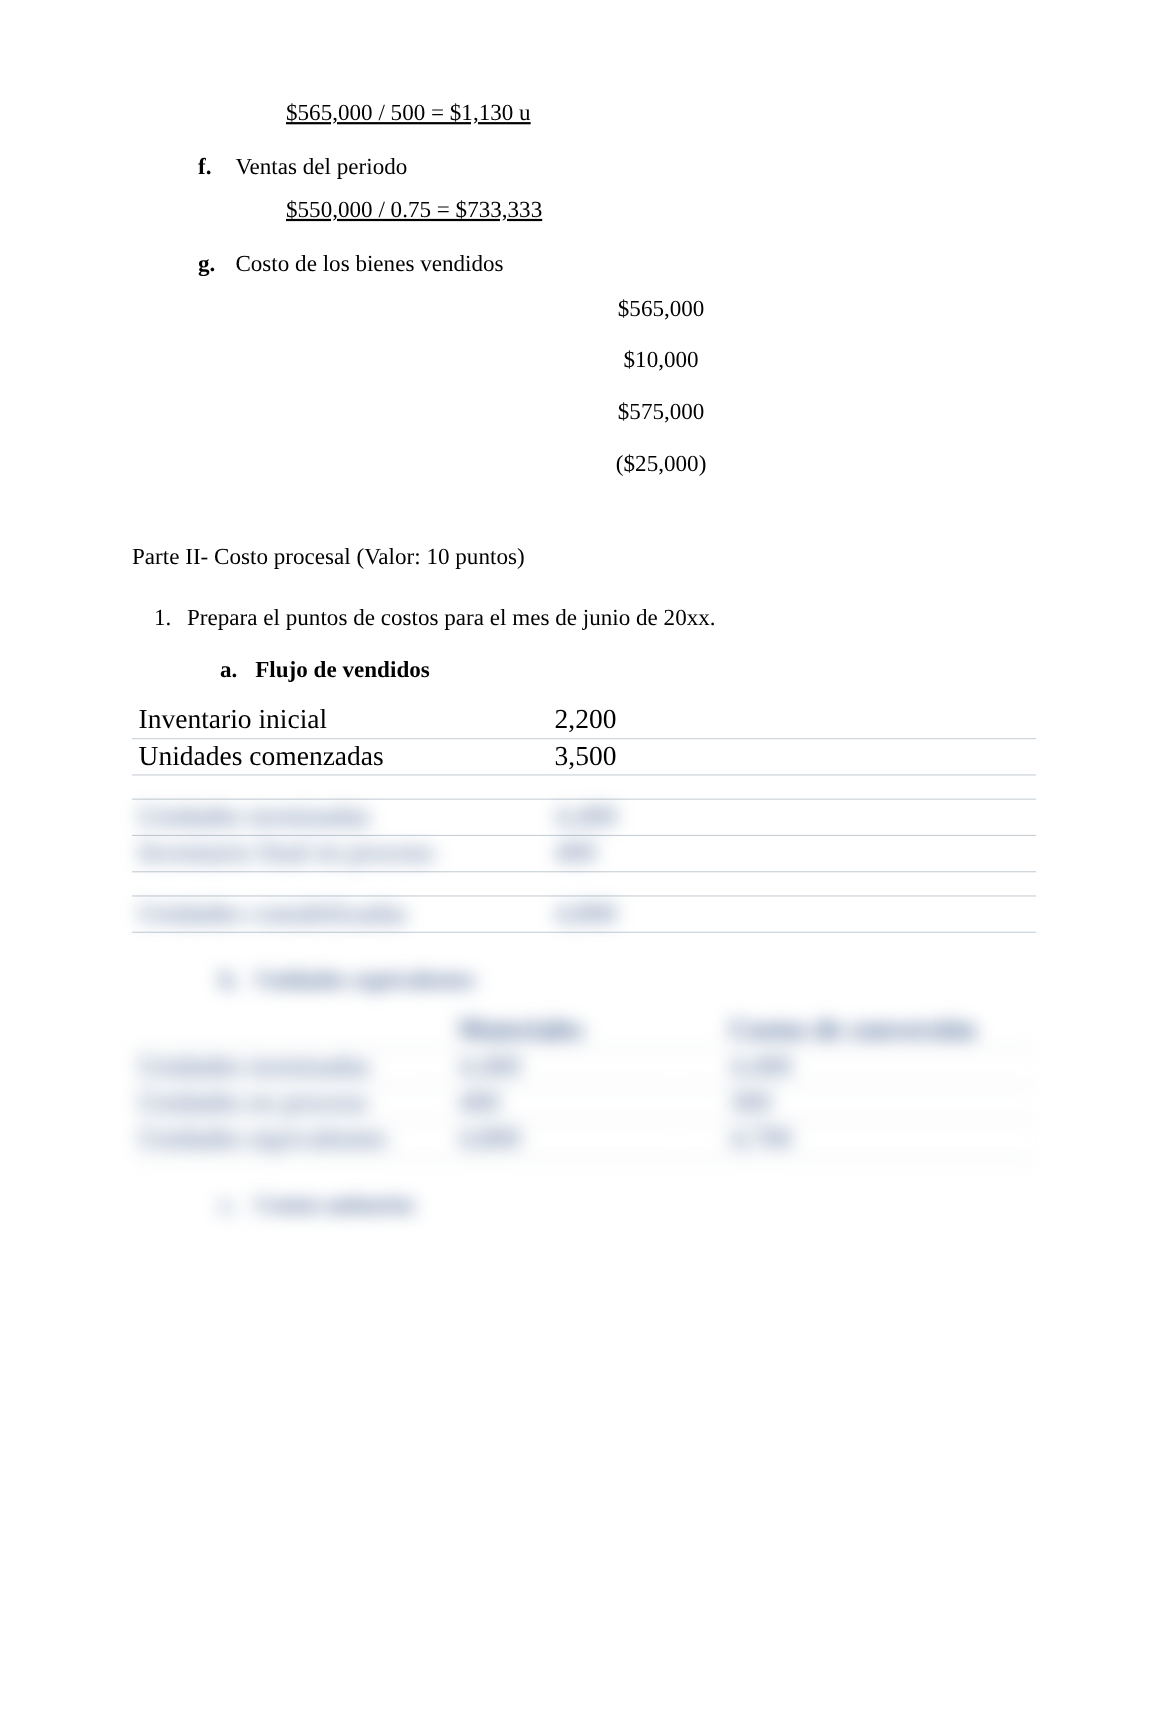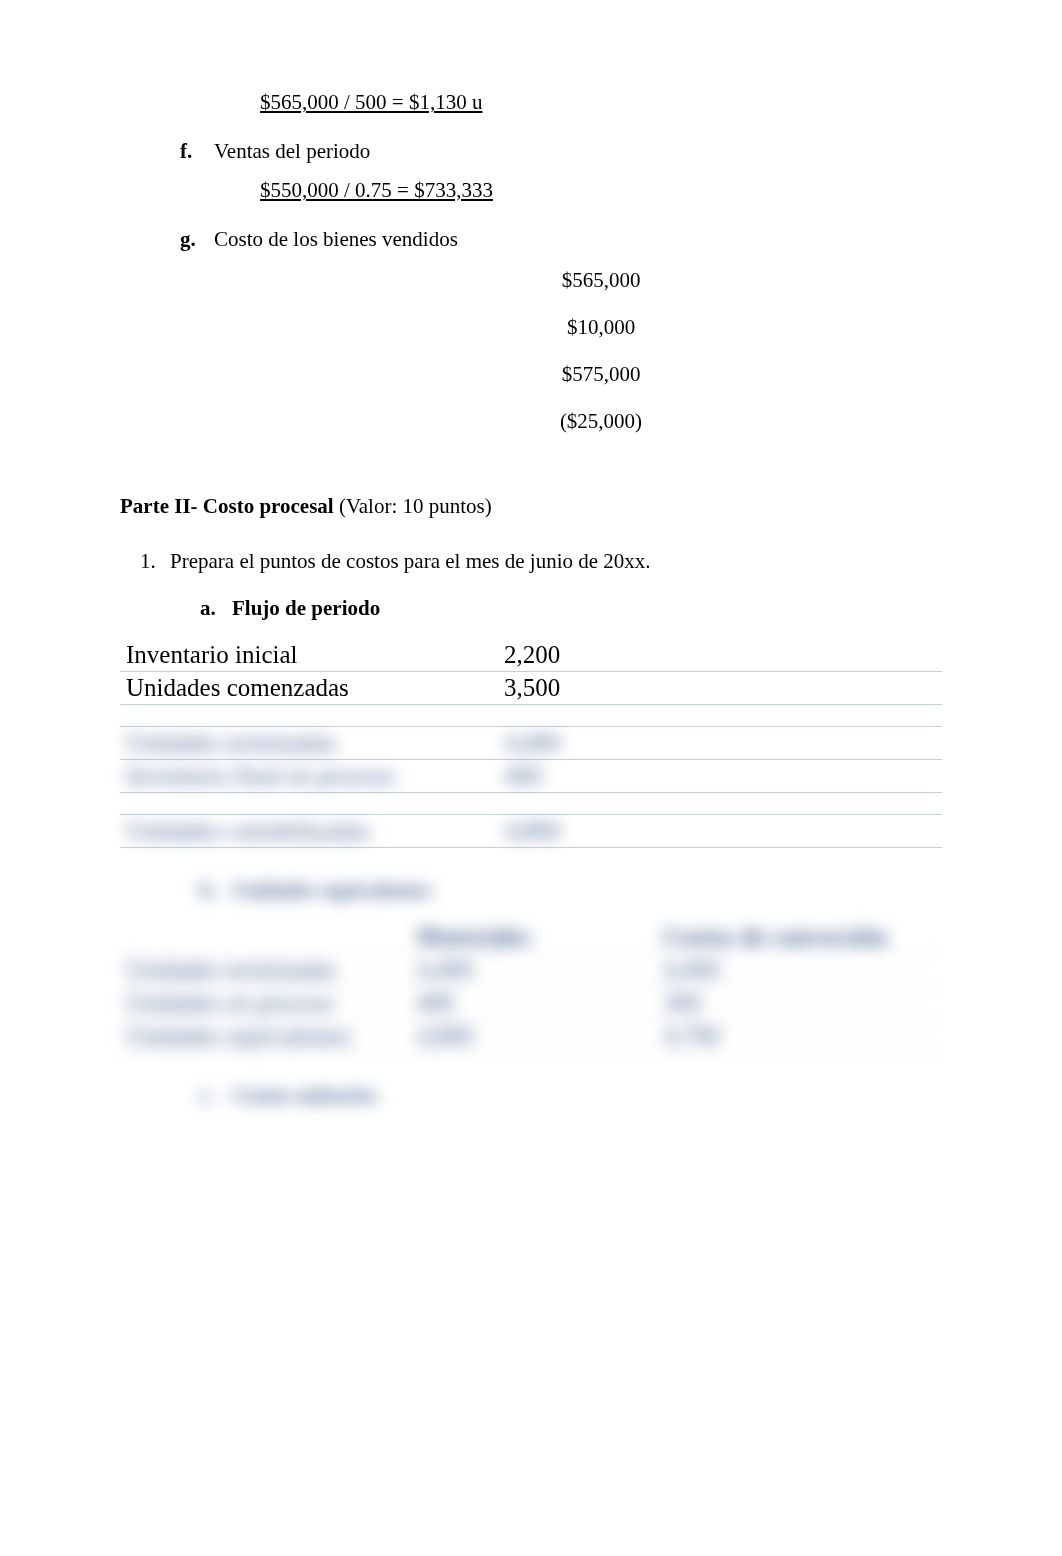--- a/index.html
+++ b/index.html
@@ -44,21 +44,21 @@
     }
     .value-block .val {
       margin-bottom: 22px;
       text-align: center;
     }
     .section-title {
       margin-top: 60px;
       margin-bottom: 30px;
     }
     .section-title .bold {
-      font-weight: bold;
+      font-weight: normal;
     }
     .numbered-item {
       display: flex;
       margin-left: 20px;
       margin-bottom: 22px;
     }
     .numbered-marker {
       width: 30px;
       flex-shrink: 0;
     }
@@ -144,21 +144,21 @@
   <span class="bold">Parte II- Costo procesal</span><span> (Valor: 10 puntos)</span>
 </div>
 
 <div class="numbered-item">
   <div class="numbered-marker">1.</div>
   <div>Prepara el puntos de costos para el mes de junio de 20xx.</div>
 </div>
 
 <div class="sub-item">
   <div class="sub-marker">a.</div>
-  <div>Flujo de periodo</div>
+  <div>Flujo de vendidos</div>
 </div>
 
 <table class="data">
   <tbody>
       <tr>
     <td class="col-label">Inventario inicial</td>
     <td class="col-val1">2,200</td>
     <td class="col-val2"></td>
   </tr>
   <tr>

